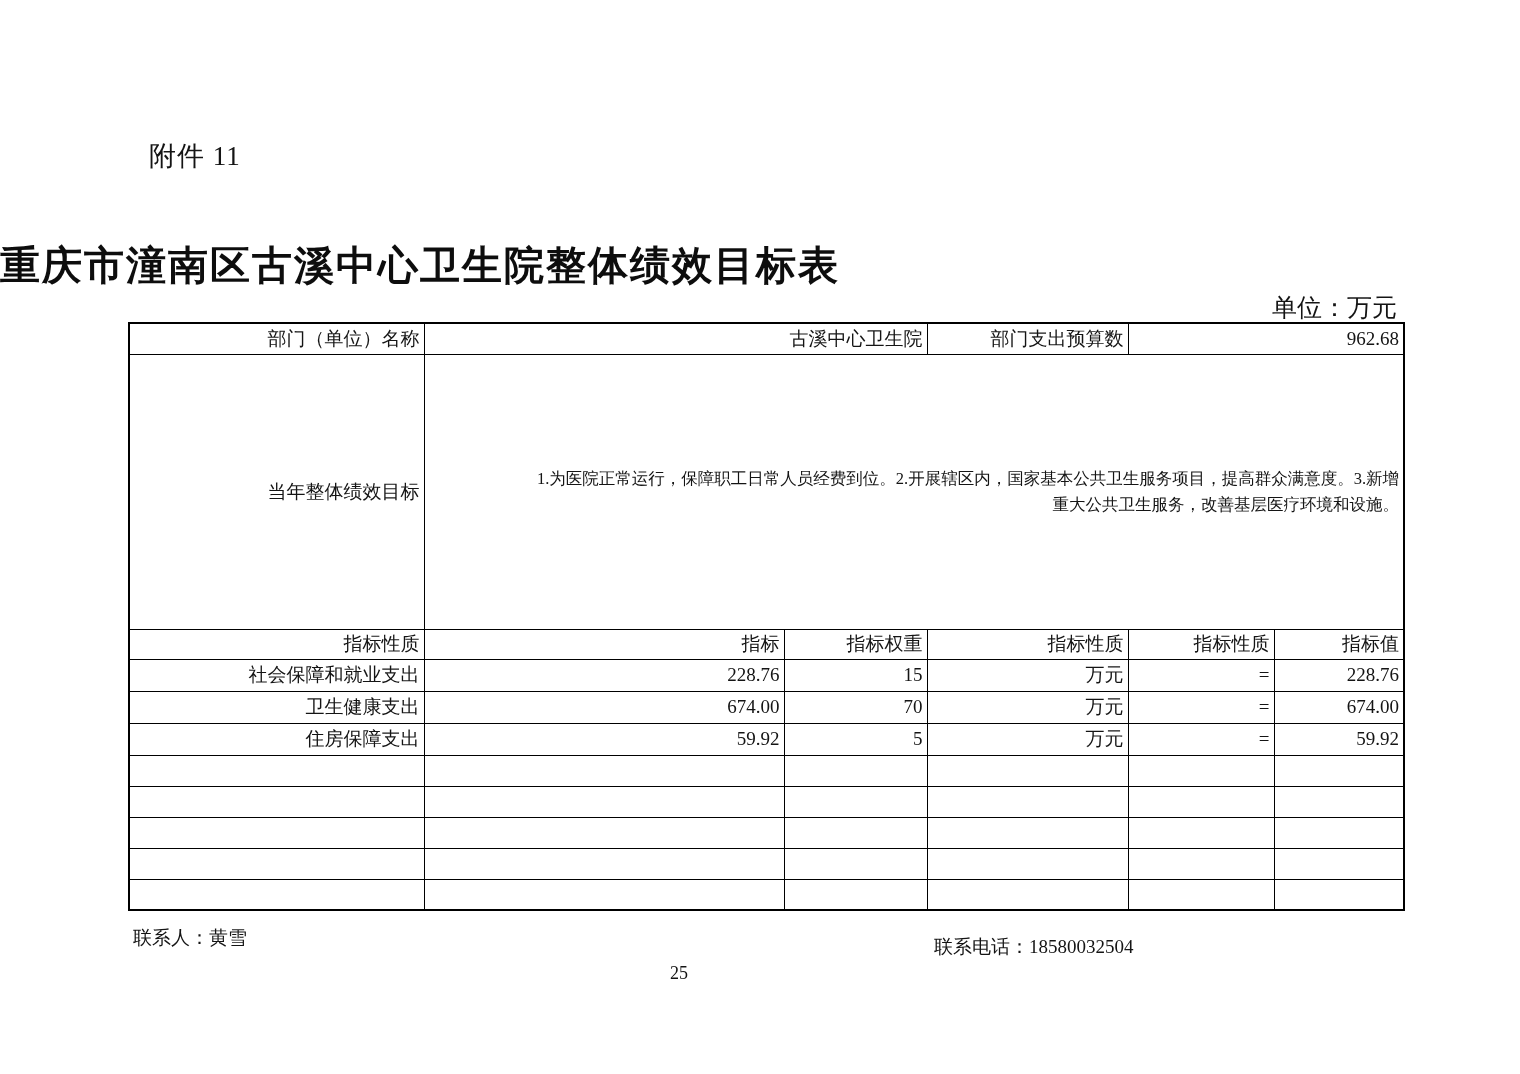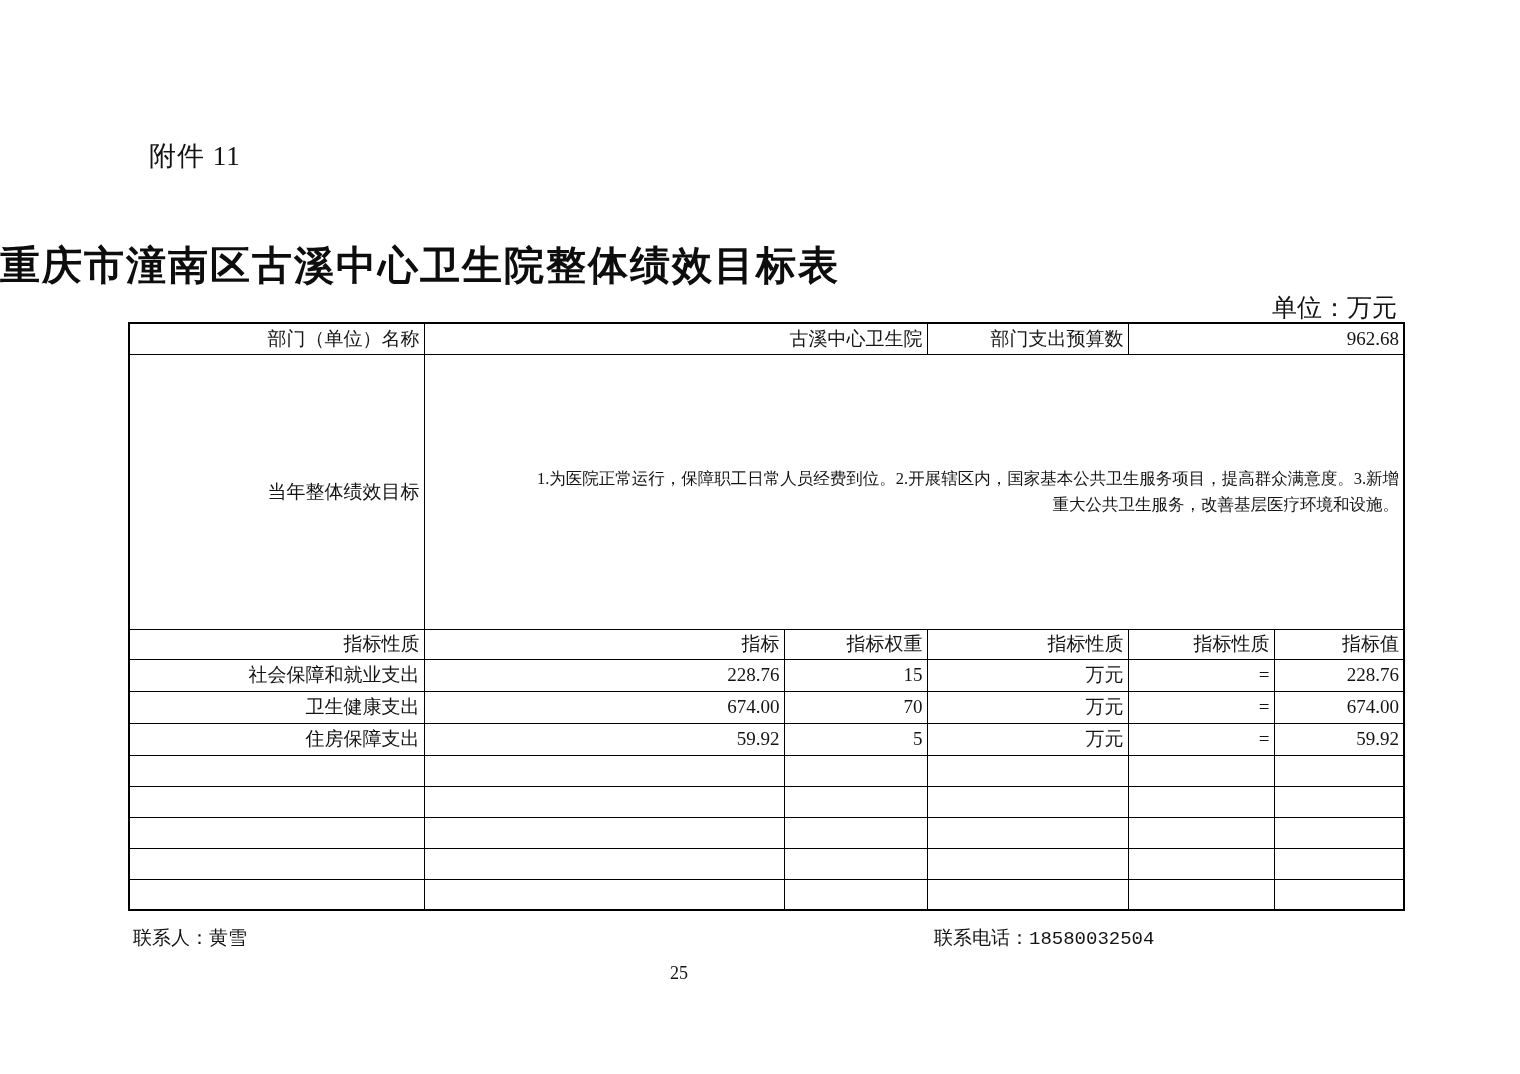--- a/index.html
+++ b/index.html
@@ -56,21 +56,21 @@
     padding: 0 5px;
     margin-left: 12px;
   }
   td.goal-text-cell .indent { display: inline-block; width: 108px; }
 
   .footer-line {
     position: absolute; left: 128px; top: 917px; width: 1275px;
     font-size: 19px;
   }
   .footer-contact { position: absolute; left: 5px; top: 8px; }
-  .footer-phone   { position: absolute; left: 806px; top: 8px; font-family: Liberation Mono, monospace; }
+  .footer-phone   { position: absolute; left: 806px; top: 17px; }
 
   .page-number {
     position: absolute; left: 0; top: 963px; width: 1358px;
     text-align: center; font-size: 18px;
   }
 </style>
 </head>
 <body>
 
 <div class="doc">

